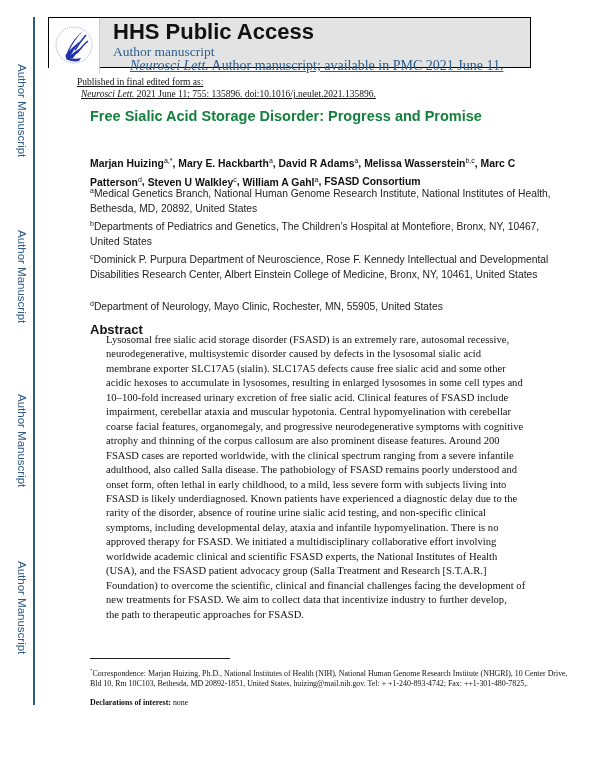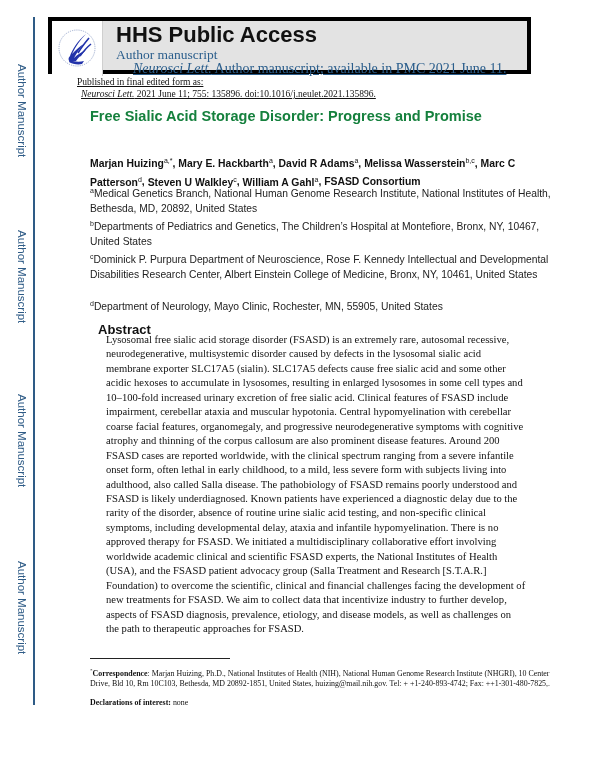--- a/index.html
+++ b/index.html
@@ -1,38 +1,38 @@
 <!DOCTYPE html>
 <html><head>
 <meta charset="utf-8">
 <style>
   html, body { margin:0; padding:0; background:#ffffff; }
   body { width:600px; height:776px; position:relative; overflow:hidden; font-family:"Liberation Serif", serif; color:#111; }
   .sidebar-line { position:absolute; left:33px; top:17px; width:1.5px; height:688px; background:#2e5b86; }
   .side-label { position:absolute; left:12px; width:20px; height:100px; font-family:"Liberation Sans", sans-serif; font-size:11.5px; color:#2e5b86; writing-mode:vertical-rl; white-space:nowrap; line-height:20px; text-align:left; }
-  .hdr { position:absolute; left:48px; top:17px; width:483px; height:57px; border:4px solid #000000; background:#e3e3e3; box-sizing:border-box; }
+  .hdr { position:absolute; left:48px; top:17px; width:483px; height:51px; border:1px solid #000000; background:#e3e3e3; box-sizing:border-box; }
   .hdr-logo { position:absolute; left:0; top:0; width:50px; height:55px; background:#ffffff; border-right:1px solid #cfcfcf; }
   .hdr-logo svg { position:absolute; left:4px; top:5px; }
   .hdr-title { position:absolute; left:64px; top:1px; font-family:"Liberation Sans", sans-serif; font-weight:bold; font-size:22px; color:#111; line-height:26px; }
   .hdr-sub { position:absolute; left:64px; top:26px; font-size:13.5px; color:#2b5e8c; line-height:15px; }
   .hdr-avail { position:absolute; left:81px; top:41px; font-size:14px; color:#2b5e8c; line-height:13px;text-decoration:underline; }
   .hdr-avail i { font-style:italic; }
   .pub { position:absolute; left:77px; top:76px; font-size:9.5px; line-height:12px; color:#111;text-decoration:underline; }
   .pub .cite { padding-left:4px; }
   .title { position:absolute; left:90px; top:108px; font-family:Liberation Sans, sans-serif; font-weight:bold; font-size:14.5px; color:#15803d; white-space:nowrap; }
   .authors { position:absolute; left:90px; top:153px; width:480px; font-family:"Liberation Sans", sans-serif; font-weight:bold; font-size:10.4px; line-height:15px; color:#111; }
   .authors sup { font-weight:normal; font-size:7px; }
   .aff { position:absolute; left:90px; width:480px; font-family:"Liberation Sans", sans-serif; font-size:10.3px; line-height:14.5px; color:#222; }
   .aff sup { font-size:7px; }
-  .abs-h { position:absolute; left:98px; top:322px; font-family:"Liberation Sans", sans-serif; font-weight:bold; font-size:13px; color:#111; }
+  .abs-h { position:absolute; left:90px; top:322px; font-family:"Liberation Sans", sans-serif; font-weight:bold; font-size:13px; color:#111; }
   .abs-body { position:absolute; left:106px; top:333px; width:460px; font-size:10.6px; line-height:14.45px; color:#111; }
   .abs-line { white-space:nowrap; display:block; }
   .fn-rule { position:absolute; left:90px; top:658px; width:140px; height:1px; background:#222; }
   .fn { position:absolute; left:90px; top:666px; width:480px; font-size:7.9px; line-height:10.5px; color:#111; }
-  .fn b { font-weight:bold; }
+  .fn b { font-weight:normal; }
   .fn sup { font-size:5px; }
   .decl { position:absolute; left:90px; top:698px; font-size:7.9px; color:#111;text-align:right; }
   .decl b { font-weight:bold; }
 </style>
 </head>
 <body>
 
 <div class="sidebar-line"></div>
 <div class="side-label" style="top:64px;">Author Manuscript</div>
 <div class="side-label" style="top:230px;">Author Manuscript</div>
@@ -81,29 +81,28 @@
 <div class="abs-body" id="abs-body">
     <span class="abs-line">Lysosomal free sialic acid storage disorder (FSASD) is an extremely rare, autosomal recessive,</span>
     <span class="abs-line">neurodegenerative, multisystemic disorder caused by defects in the lysosomal sialic acid</span>
     <span class="abs-line">membrane exporter SLC17A5 (sialin). SLC17A5 defects cause free sialic acid and some other</span>
     <span class="abs-line">acidic hexoses to accumulate in lysosomes, resulting in enlarged lysosomes in some cell types and</span>
     <span class="abs-line">10–100-fold increased urinary excretion of free sialic acid. Clinical features of FSASD include</span>
     <span class="abs-line">impairment, cerebellar ataxia and muscular hypotonia. Central hypomyelination with cerebellar</span>
     <span class="abs-line">coarse facial features, organomegaly, and progressive neurodegenerative symptoms with cognitive</span>
     <span class="abs-line">atrophy and thinning of the corpus callosum are also prominent disease features. Around 200</span>
     <span class="abs-line">FSASD cases are reported worldwide, with the clinical spectrum ranging from a severe infantile</span>
+    <span class="abs-line">adulthood, also called Salla disease. The pathobiology of FSASD remains poorly understood and</span>
     <span class="abs-line">onset form, often lethal in early childhood, to a mild, less severe form with subjects living into</span>
-    <span class="abs-line">adulthood, also called Salla disease. The pathobiology of FSASD remains poorly understood and</span>
     <span class="abs-line">FSASD is likely underdiagnosed. Known patients have experienced a diagnostic delay due to the</span>
     <span class="abs-line">rarity of the disorder, absence of routine urine sialic acid testing, and non-specific clinical</span>
     <span class="abs-line">symptoms, including developmental delay, ataxia and infantile hypomyelination. There is no</span>
     <span class="abs-line">approved therapy for FSASD. We initiated a multidisciplinary collaborative effort involving</span>
     <span class="abs-line">worldwide academic clinical and scientific FSASD experts, the National Institutes of Health</span>
     <span class="abs-line">(USA), and the FSASD patient advocacy group (Salla Treatment and Research [S.T.A.R.]</span>
     <span class="abs-line">Foundation) to overcome the scientific, clinical and financial challenges facing the development of</span>
     <span class="abs-line">new treatments for FSASD. We aim to collect data that incentivize industry to further develop,</span>
-    <span class="abs-line">aspects of FSASD diagnosis, prevalence, etiology, and disease models, as well as challenges on</span>
     <span class="abs-line">the path to therapeutic approaches for FSASD.</span>
   </div>
 
 <div class="fn-rule"></div>
 <div class="fn"><sup>*</sup><b>Correspondence</b><span>: Marjan Huizing, Ph.D., National Institutes of Health (NIH), National Human Genome Research Institute (NHGRI), 10 Center Drive, Bld 10, Rm 10C103, Bethesda, MD 20892-1851, United States, huizing@mail.nih.gov. Tel: + +1-240-893-4742; Fax: ++1-301-480-7825,.</span></div>
 <div class="decl"><b>Declarations of interest:</b><span> none</span></div>
 
 </body></html>

